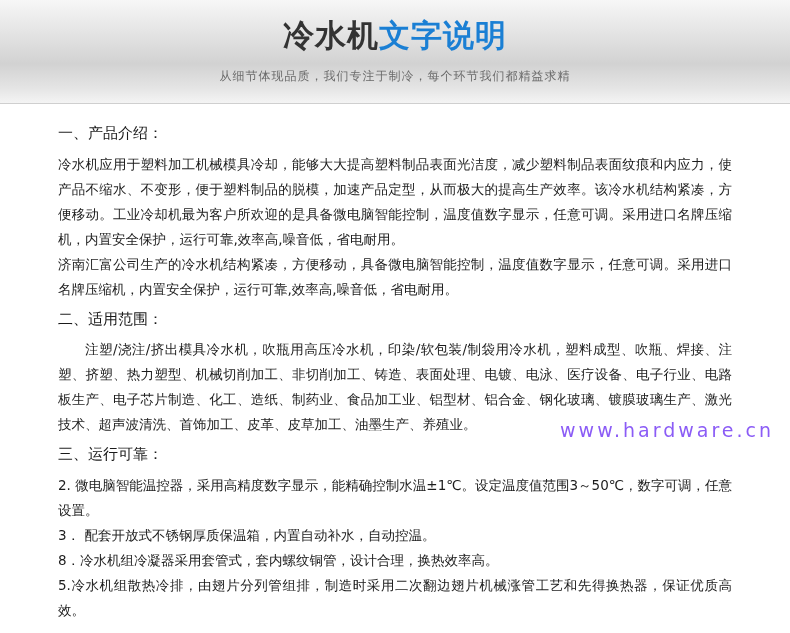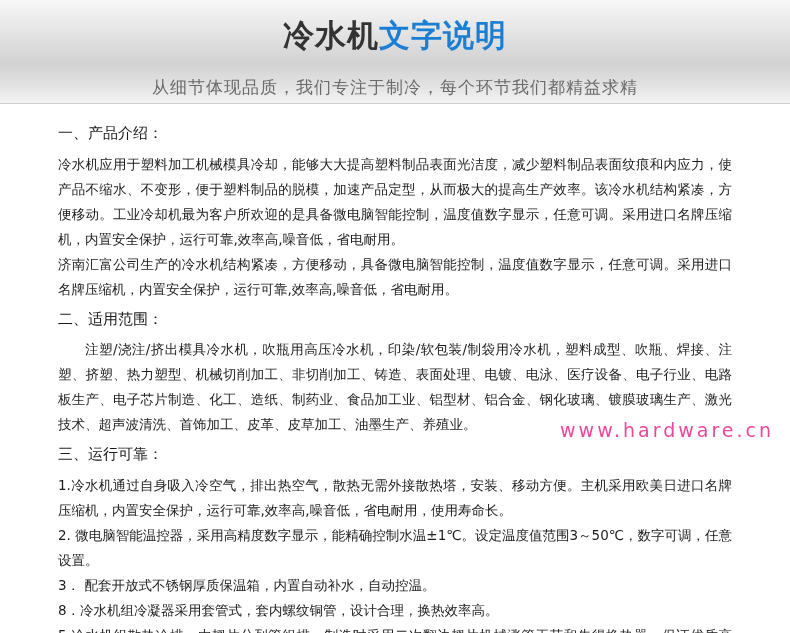--- a/index.html
+++ b/index.html
@@ -37,23 +37,23 @@
     font-size: 31px;
     font-weight: bold;
     letter-spacing: 1px;
     color: #333333;
     line-height: 1.15;
   }
   .banner-title .accent {
     color: #1a7fd4;
   }
   .banner-sub {
-    margin: 8px;
+    margin: 0;
     padding-top: 14px;
-    font-size: 17px;
+    font-size: 12px;
     color: #6a6a6a;
     letter-spacing: 1px;
   }
   
   .content {
     padding: 18px 58px 0 58px;
     box-sizing: border-box;
   }
   .section-heading {
     font-size: 15px;
@@ -75,21 +75,21 @@
   .block {
     margin-bottom: 6px;
   }
   
   .watermark {
     position: absolute;
     right: 16px;
     bottom: 8px;
     font-family: "DejaVu Sans", "Liberation Sans", sans-serif;
     font-size: 19px;
-    color: #ec4899;
+    color: #8b5cf6;
     letter-spacing: 3px;
     user-select: none;
   }
 </style>
 </head>
 <body>
 
 <div class="page">
 
   <div class="banner">
@@ -105,21 +105,20 @@
       <p class="para">济南汇富公司生产的冷水机结构紧凑，方便移动，具备微电脑智能控制，温度值数字显示，任意可调。采用进口名牌压缩机，内置安全保护，运行可靠,效率高,噪音低，省电耐用。</p>
     </div>
 
     <div class="block">
       <div class="section-heading">二、适用范围：</div>
       <p class="para indent">注塑/浇注/挤出模具冷水机，吹瓶用高压冷水机，印染/软包装/制袋用冷水机，塑料成型、吹瓶、焊接、注塑、挤塑、热力塑型、机械切削加工、非切削加工、铸造、表面处理、电镀、电泳、医疗设备、电子行业、电路板生产、电子芯片制造、化工、造纸、制药业、食品加工业、铝型材、铝合金、钢化玻璃、镀膜玻璃生产、激光技术、超声波清洗、首饰加工、皮革、皮草加工、油墨生产、养殖业。</p>
     </div>
 
     <div class="block">
       <div class="section-heading">三、运行可靠：</div>
-      <p class="para">1.冷水机通过自身吸入冷空气，排出热空气，散热无需外接散热塔，安装、移动方便。主机采用欧美日进口名牌压缩机，内置安全保护，运行可靠,效率高,噪音低，省电耐用，使用寿命长。</p>
       <p class="para">2. 微电脑智能温控器，采用高精度数字显示，能精确控制水温±1℃。设定温度值范围3～50℃，数字可调，任意设置。</p>
       <p class="para">3． 配套开放式不锈钢厚质保温箱，内置自动补水，自动控温。</p>
       <p class="para">8．冷水机组冷凝器采用套管式，套内螺纹铜管，设计合理，换热效率高。</p>
       <p class="para">5.冷水机组散热冷排，由翅片分列管组排，制造时采用二次翻边翅片机械涨管工艺和先得换热器，保证优质高效。</p>
 
     </div>
 
   </div>
 
   <div class="watermark">www.hardware.cn</div>

